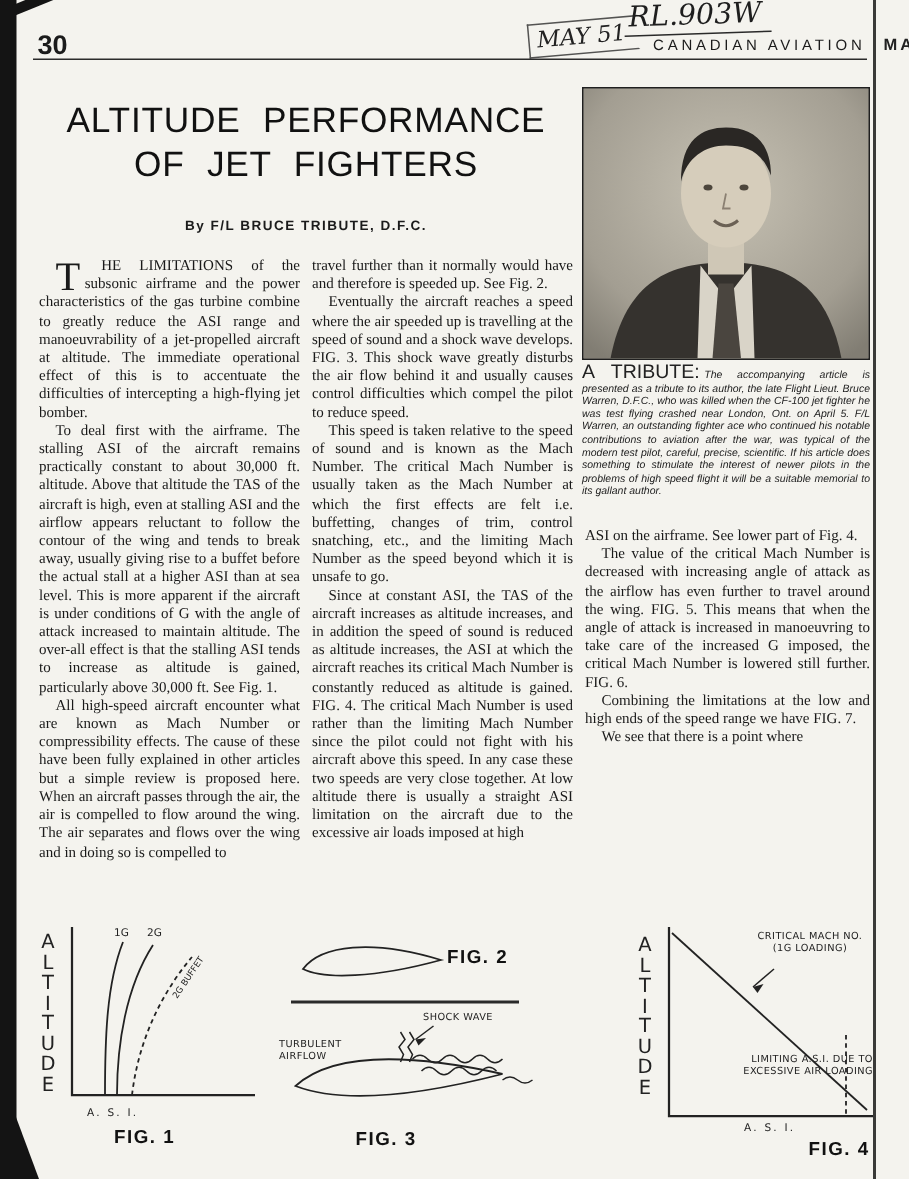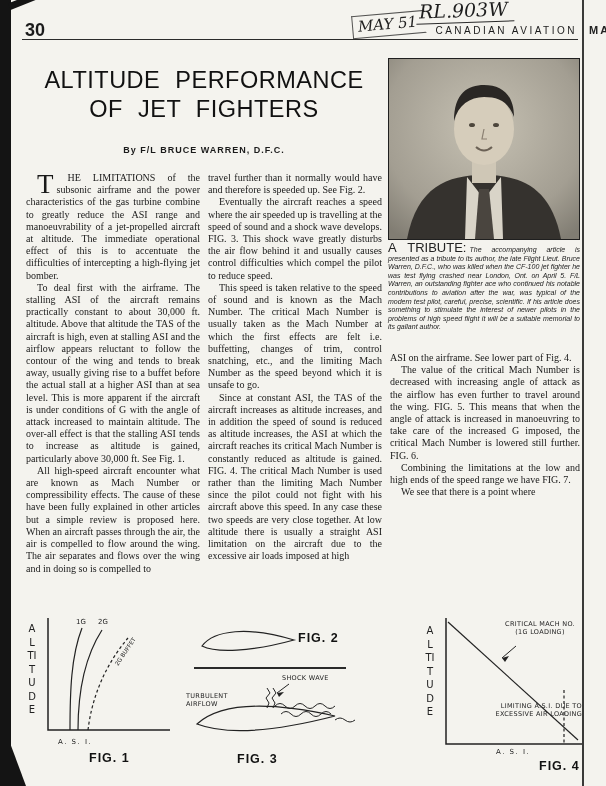--- a/index.html
+++ b/index.html
@@ -34,34 +34,34 @@
   #col2 { left:208px; top:172px; width:174px; height:436px; overflow:hidden; }
   #col3 { left:390px; top:352px; width:190px; height:256px; overflow:hidden; }
   .dropcap::first-letter { float:left; font-size:27px; line-height:22px; padding:1px 3px 0 0; }
 
   
   .photo { position:absolute; left:388px; top:58px; width:192px; height:182px; border:1px solid #1f1f1f; overflow:hidden; background:#9a968c; }
   .photo svg { display:block; }
   .caption { position:absolute; left:388px; top:244px; width:192px; font-family:"Liberation Sans",sans-serif; font-size:7px; line-height:8.6px; text-align:justify; color:#222; }
   .cap-label { font-weight:normal; font-size:13px; margin-right:3px; }
   .cap-text { font-style:italic; }
-  .vtext { position:absolute; width:10px; word-break:break-all; line-height:13.5px; font-size:10px; font-family:"DejaVu Sans",sans-serif; color:#222; text-align:center; }
+  .vtext { position:absolute; width:10px; word-break:break-all; line-height:13.5px; font-size:13px; font-family:"DejaVu Sans",sans-serif; color:#222; text-align:center; }
   .fig-note { position:absolute; font-family:"DejaVu Sans",sans-serif; font-size:6.5px; line-height:8px; letter-spacing:.3px; color:#222; }
   .fig-label { position:absolute; font-family:"Liberation Sans",sans-serif; font-weight:bold; font-size:12.5px; letter-spacing:1px; color:#111; }
   .axis { fill:none; stroke:#222; stroke-width:1.5; }
   .curve { fill:none; stroke:#222; stroke-width:1.2; }
   .dashed { stroke-dasharray:3 2.5; }
   .thin { fill:none; stroke:#222; stroke-width:1; }
   .ftxt { font-family:"DejaVu Sans",sans-serif; font-size:7px; fill:#222; }
   .ftxt-sm { font-family:"DejaVu Sans",sans-serif; font-size:5.8px; fill:#222; }
 
   #fig1-y { left:27px; top:622px; }
   #fig1-svg { position:absolute; left:38px; top:612px; }
   #fig1-x { left:58px; top:738px; font-size:7px; letter-spacing:1.5px; }
-  #fig1-label { left:89px; top:751px; }
+  #fig1-label { left:76px; top:751px; }
 
   #fig2-svg { position:absolute; left:196px; top:620px; }
   #fig2-label { left:298px; top:631px; }
   .midrule { position:absolute; left:194px; top:667px; width:152px; height:1.5px; background:#2a2a2a; }
 
   #fig3-shock { left:282px; top:674px; }
   #fig3-svg { position:absolute; left:185px; top:680px; }
   #fig3-turb { left:186px; top:692px; width:62px; }
   #fig3-label { left:237px; top:752px; }
 
@@ -86,21 +86,21 @@
   <div class="page-number">30</div>
   <div class="hw-date">MAY 51</div>
   <div class="hw-ref">RL.903W</div>
   <div class="mag-name">CANADIAN AVIATION</div>
   <div class="header-rule"></div>
 
   <h1 class="title">
     <span class="t-line">ALTITUDE PERFORMANCE</span>
     <span class="t-line">OF JET FIGHTERS</span>
   </h1>
-  <div class="byline">By F/L BRUCE WARREN, D.F.C.</div>
+  <div class="byline">By F/L BRUCE TRIBUTE, D.F.C.</div>
 
   <div class="col" id="col1">
     <p class="dropcap">THE LIMITATIONS of the subsonic airframe and the power characteristics of the gas turbine combine to greatly reduce the ASI range and manoeuvrability of a jet-propelled aircraft at altitude. The immediate operational effect of this is to accentuate the difficulties of intercepting a high-flying jet bomber.</p>
     <p>To deal first with the airframe. The stalling ASI of the aircraft remains practically constant to about 30,000 ft. altitude. Above that altitude the TAS of the aircraft is high, even at stalling ASI and the airflow appears reluctant to follow the contour of the wing and tends to break away, usually giving rise to a buffet before the actual stall at a higher ASI than at sea level. This is more apparent if the aircraft is under conditions of G with the angle of attack increased to maintain altitude. The over-all effect is that the stalling ASI tends to increase as altitude is gained, particularly above 30,000 ft. See Fig. 1.</p>
     <p>All high-speed aircraft encounter what are known as Mach Number or compressibility effects. The cause of these have been fully explained in other articles but a simple review is proposed here. When an aircraft passes through the air, the air is compelled to flow around the wing. The air separates and flows over the wing and in doing so is compelled to</p>
   </div>
 
   <div class="col" id="col2">
     <p class="cont">travel further than it normally would have and therefore is speeded up. See Fig. 2.</p>
     <p>Eventually the aircraft reaches a speed where the air speeded up is travelling at the speed of sound and a shock wave develops. FIG. 3. This shock wave greatly disturbs the air flow behind it and usually causes control difficulties which compel the pilot to reduce speed.</p>

